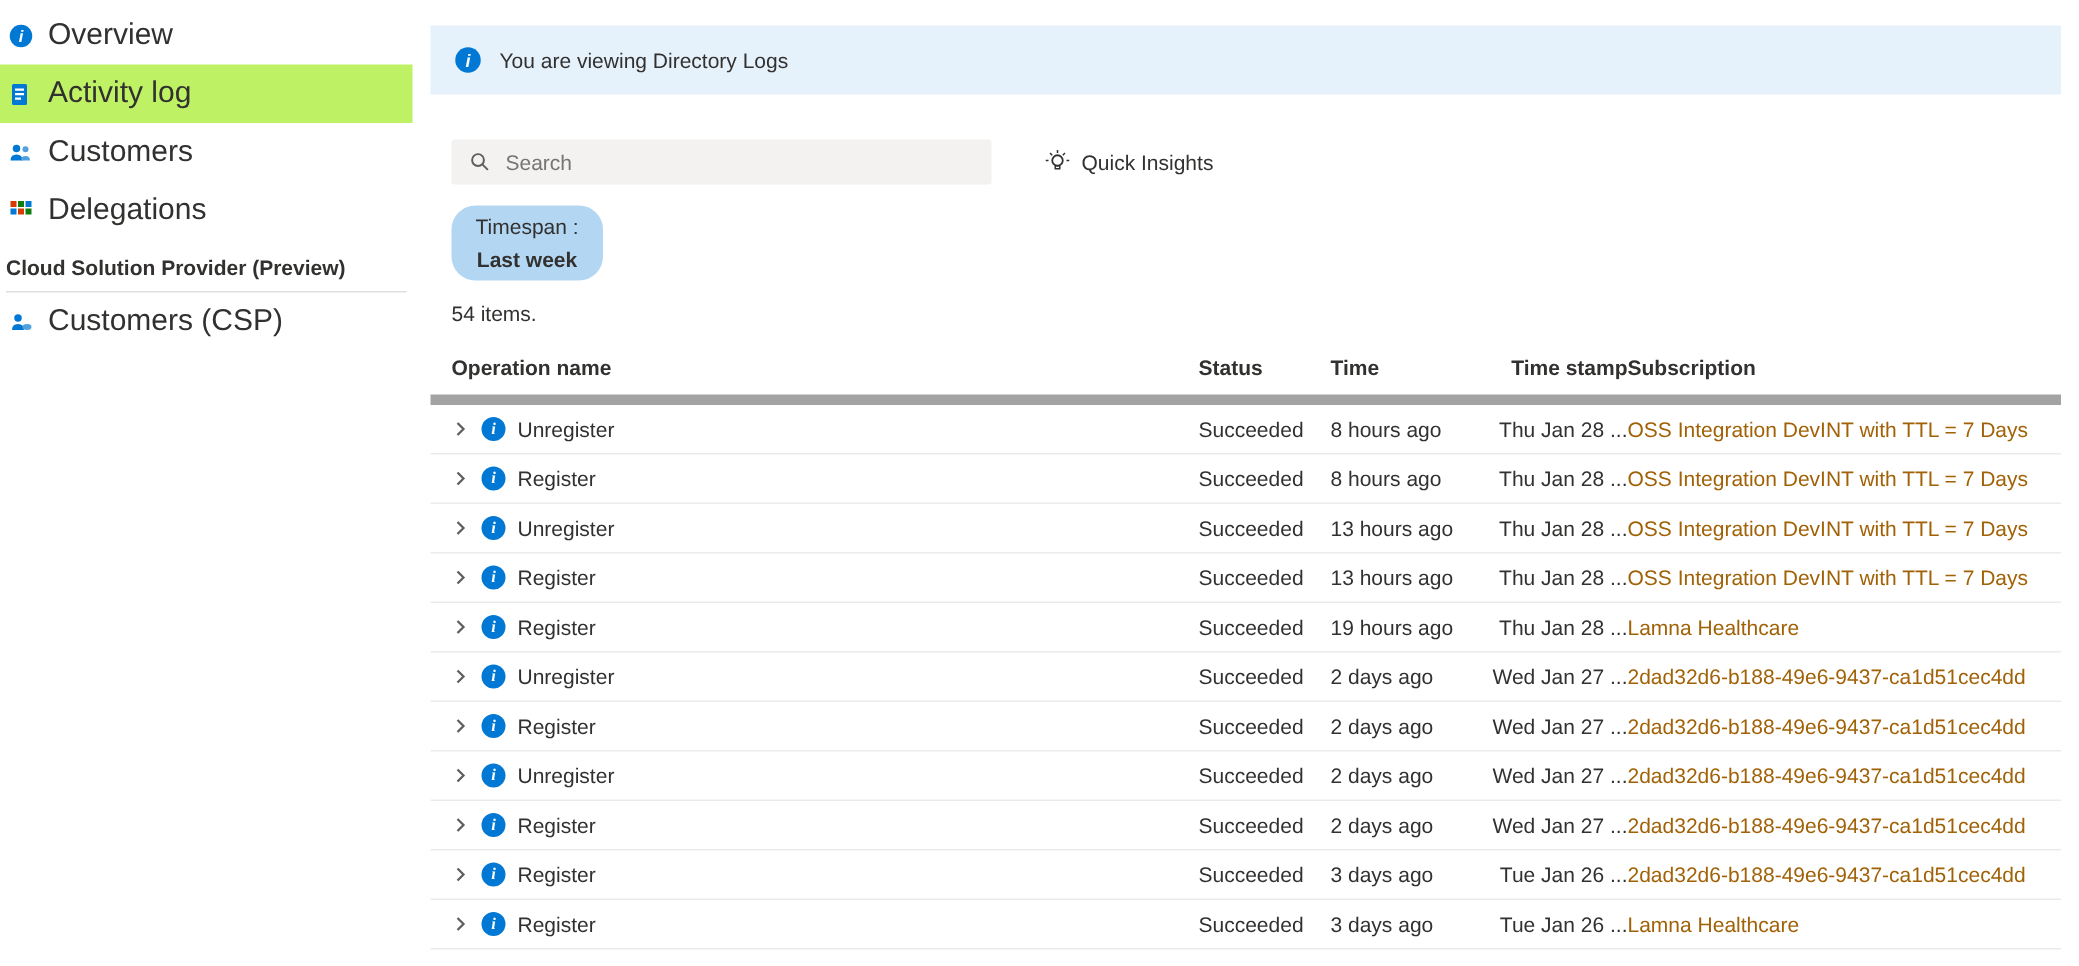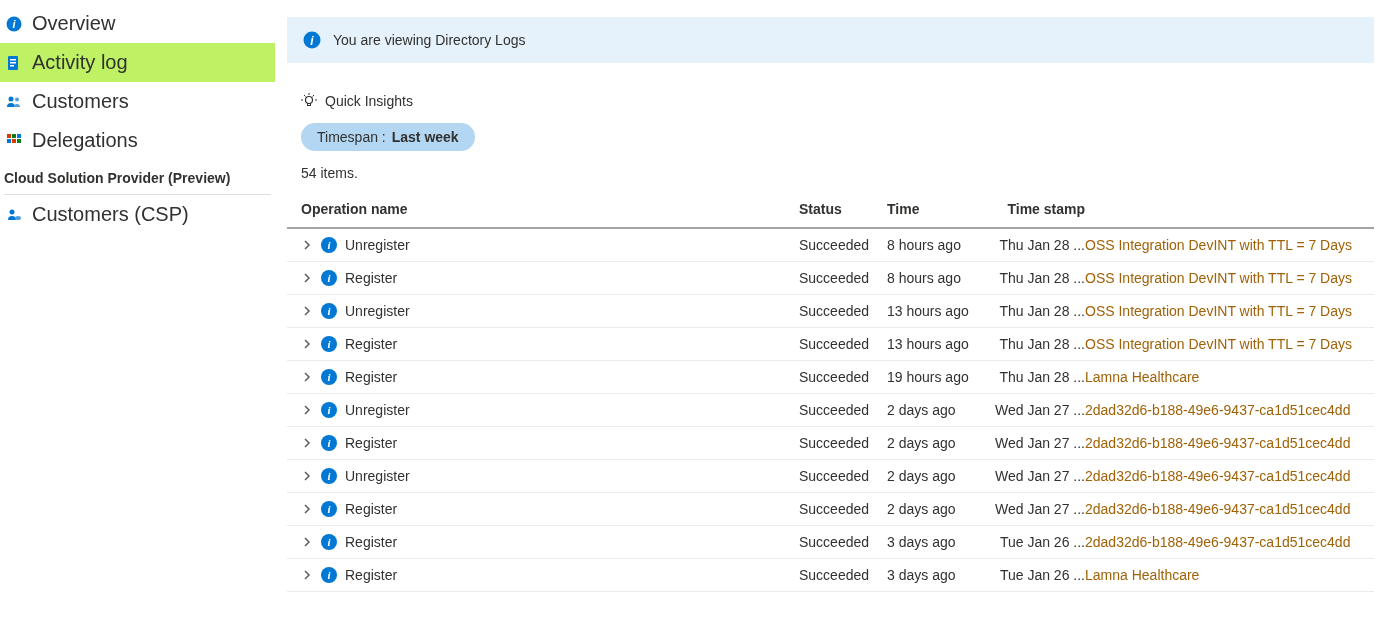--- a/index.html
+++ b/index.html
@@ -19,30 +19,30 @@
     .banner { background: #e6f2fb; padding: 14px 16px; display: flex; align-items: center; gap: 12px; margin-bottom: 30px; }
     .banner-icon { width: 18px; height: 18px; flex-shrink: 0; }
     .banner-text { color: #323130; font-size: 14px; }
     
     .controls-row { display: flex; align-items: center; gap: 36px; padding-left: 14px; margin-bottom: 14px; }
     .search-box { width: 360px; background: #f3f2f1; padding: 7px 12px; display: flex; align-items: center; gap: 10px; border-radius: 2px; }
     .search-box input { background: transparent; border: none; outline: none; font-size: 14px; width: 100%; color: #605e5c; }
     .quick-insights { display: flex; align-items: center; gap: 8px; cursor: pointer; color: #323130; }
     
     .pills-row { display: flex; gap: 12px; padding-left: 14px; margin-bottom: 14px; }
-    .pill { padding: 6px 16px; border-radius: 16px; font-size: 14px; display: flex; align-items: center; gap: 6px; cursor: pointer; }
+    .pill { padding: 6px 16px; border-radius: 16px; font-size: 14px; display: flex; align-items: center; gap: 6px; cursor: pointer; flex-direction: column; }
     .pill-primary { background: #b3d7f2; }
     .pill-secondary { background: #edebe9; }
     .pill .bold { font-weight: 600; }
     .pill-close { margin-left: 4px; font-size: 16px; cursor: pointer; color: #605e5c; }
     
     .item-count { padding-left: 14px; margin-bottom: 10px; font-size: 14px; }
     
     .table { width: 100%; }
-    .table-header { display: flex; padding: 10px 14px; font-weight: 600; border-bottom: 2px solid #a3a3a3; }
+    .table-header { display: flex; padding: 10px 14px; font-weight: 600; border-bottom: 7px solid #a3a3a3; }
     .table-row { display: flex; padding: 8px 14px; border-bottom: 1px solid #edebe9; align-items: center; cursor: pointer; }
     
     .col-op { flex: 0 0 498px; display: flex; align-items: center; gap: 8px; }
     .col-status { flex: 0 0 88px; }
     .col-time { flex: 0 0 100px; }
     .col-ts { flex: 0 0 98px; white-space: nowrap; overflow: hidden; text-overflow: ellipsis; text-align: right; }
     .col-sub { flex: 1; }
     .col-sub a { color: #a16207; text-decoration: none; }
     
     .chevron-right { width: 12px; height: 12px; display: inline-flex; align-items: center; justify-content: center; color: #605e5c; }
@@ -119,20 +119,29 @@
     <span class="banner-icon">
       <svg viewBox="0 0 18 18" width="18" height="18">
           <circle cx="9" cy="9" r="8.5" fill="#0078d4"></circle>
           <text x="9" y="13.5" font-size="12" font-weight="bold" font-style="italic" font-family="Georgia" fill="#fff" text-anchor="middle">i</text>
         </svg>
     </span>
     <span class="banner-text">You are viewing Directory Logs</span>
   </div>
 
   <div class="controls-row">
+    <div class="search-box">
+      <span>
+        <svg viewBox="0 0 16 16" width="14" height="14">
+            <circle cx="6.5" cy="6.5" r="4.5" fill="none" stroke="#605e5c" stroke-width="1.5"></circle>
+            <line x1="10" y1="10" x2="14" y2="14" stroke="#605e5c" stroke-width="1.5"></line>
+          </svg>
+      </span>
+      <input type="text" placeholder="Search" style="">
+    </div>
     <div class="quick-insights">
       <span>
         <svg viewBox="0 0 16 16" width="16" height="16">
             <circle cx="8" cy="7" r="3.5" fill="none" stroke="#323130" stroke-width="1.2"></circle>
             <rect x="6.5" y="10.5" width="3" height="2" fill="none" stroke="#323130" stroke-width="1"></rect>
             <line x1="8" y1="0" x2="8" y2="2" stroke="#323130"></line>
             <line x1="2" y1="7" x2="0" y2="7" stroke="#323130"></line>
             <line x1="14" y1="7" x2="16" y2="7" stroke="#323130"></line>
             <line x1="3" y1="2" x2="4.5" y2="3.5" stroke="#323130"></line>
             <line x1="13" y1="2" x2="11.5" y2="3.5" stroke="#323130"></line>
@@ -150,20 +159,21 @@
   </div>
 
   <div class="item-count">54 items.</div>
 
   <div class="table">
     <div class="table-header">
       <div class="col-op">Operation name</div>
       <div class="col-status">Status</div>
       <div class="col-time">Time</div>
       <div class="col-ts">Time stamp</div>
+      <div class="col-sub">Subscription</div>
     </div>
     <div id="table-body">
         <div class="table-row">
     <div class="col-op">
       <span class="chevron-right">
         <svg viewBox="0 0 12 12" width="12" height="12">
                 <path d="M4 2 L8 6 L4 10" fill="none" stroke="#605e5c" stroke-width="1.5"></path>
               </svg>
       </span>
       <span class="info-badge">i</span>

